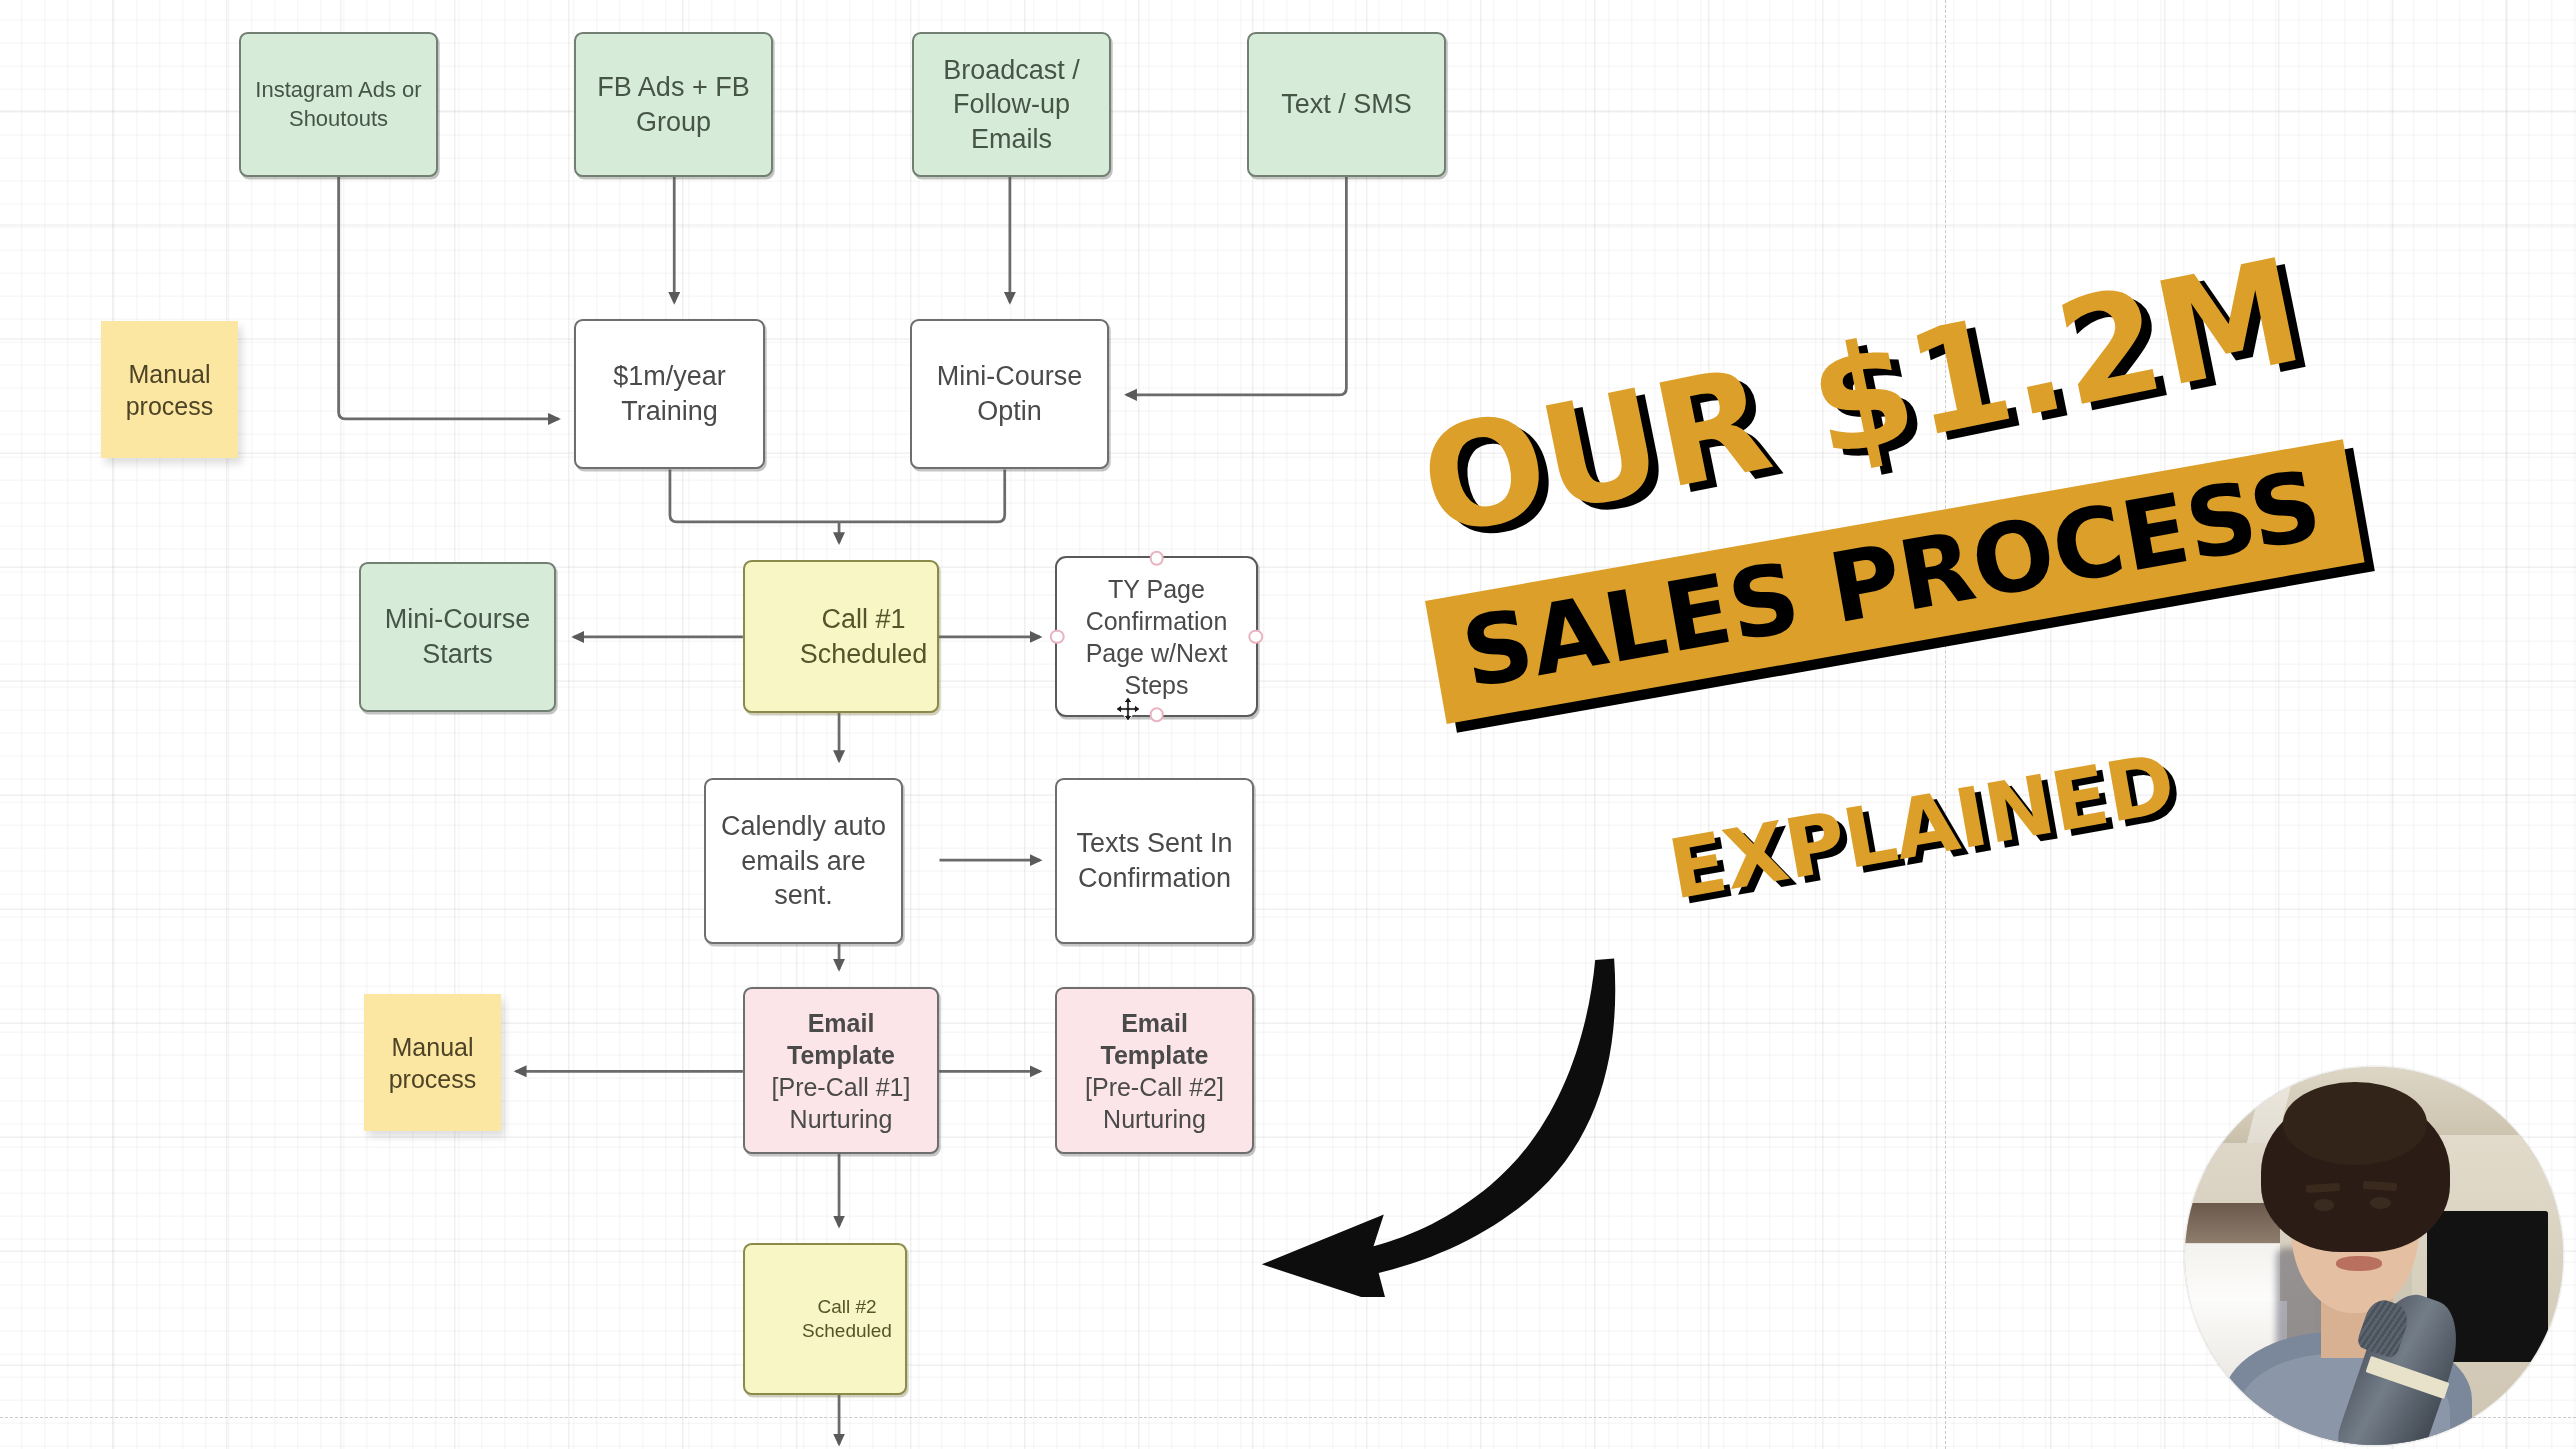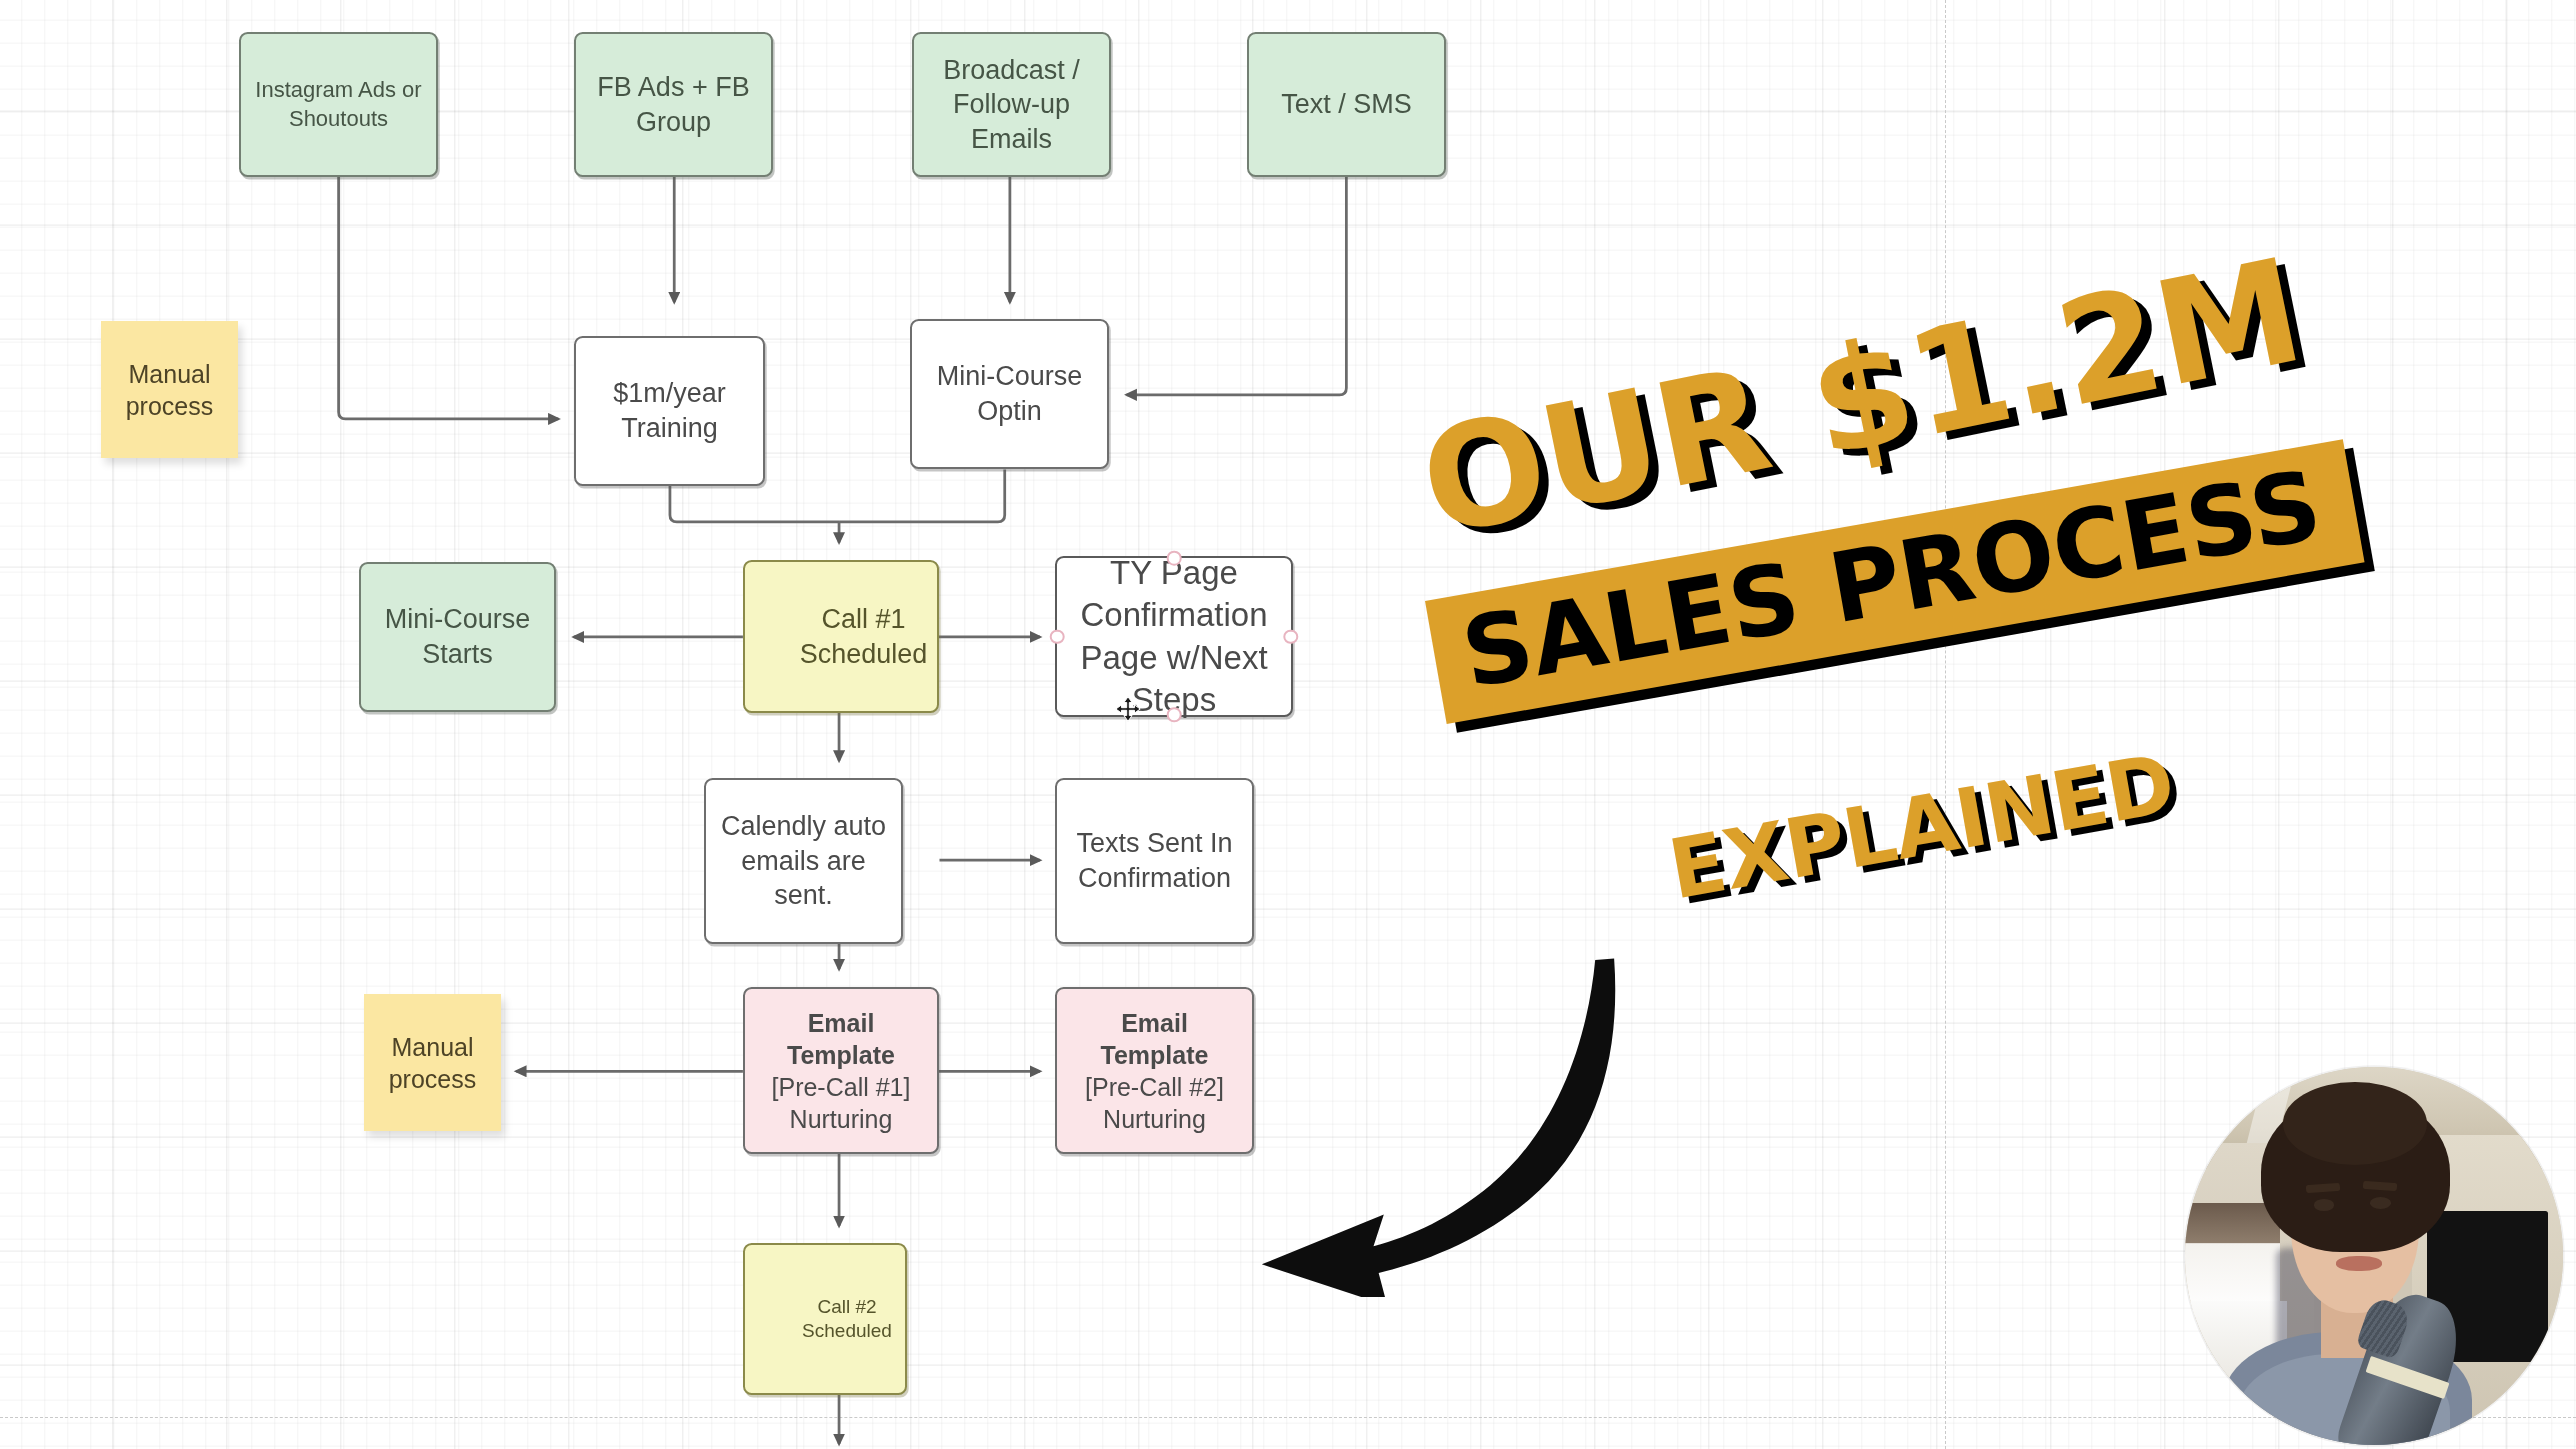--- a/index.html
+++ b/index.html
@@ -246,29 +246,29 @@
     <div class="node n-green" style="left: 239px; top: 32px; width: 199px; height: 145px; font-size: 22px;"><span class="lbl">Instagram Ads or
 Shoutouts</span></div>
     <div class="node n-green" style="left: 574px; top: 32px; width: 199px; height: 145px; font-size: 27px;"><span class="lbl">FB Ads + FB
 Group</span></div>
     <div class="node n-green" style="left: 912px; top: 32px; width: 199px; height: 145px; font-size: 27px;"><span class="lbl">Broadcast /
 Follow-up
 Emails</span></div>
     <div class="node n-green" style="left: 1247px; top: 32px; width: 199px; height: 145px; font-size: 27px;"><span class="lbl">Text / SMS</span></div>
     <div class="node n-sticky" style="left: 101px; top: 321px; width: 137px; height: 137px; font-size: 25px;"><span class="lbl">Manual
 process</span></div>
-    <div class="node n-white" style="left: 574px; top: 319px; width: 191px; height: 150px; font-size: 27px; margin-top: 17px;"><span class="lbl">$1m/year
+    <div class="node n-white" style="left: 574px; top: 319px; width: 191px; height: 150px; font-size: 27px;"><span class="lbl">$1m/year
 Training</span></div>
     <div class="node n-white" style="left: 910px; top: 319px; width: 199px; height: 150px; font-size: 27px;"><span class="lbl">Mini-Course
 Optin</span></div>
     <div class="node n-green" style="left: 359px; top: 562px; width: 197px; height: 150px; font-size: 27px;"><span class="lbl">Mini-Course
 Starts</span></div>
     <div class="node n-yellow" style="left: 743px; top: 560px; width: 196px; height: 153px; font-size: 27px; padding-left: 45px;"><span class="lbl">Call #1
 Scheduled</span></div>
-    <div class="node n-white n-selected" style="left: 1055px; top: 556px; width: 238px; height: 161px; font-size: 33px;"><span class="lbl">TY Page
+    <div class="node n-white n-selected" style="left: 1055px; top: 556px; width: 203px; height: 161px; font-size: 25px; border-radius: 11px;"><span class="lbl">TY Page
 Confirmation
 Page w/Next
 Steps</span><div class="handle h-top"></div><div class="handle h-right"></div><div class="handle h-bottom"></div><div class="handle h-left"></div></div>
     <div class="node n-white" style="left: 704px; top: 778px; width: 199px; height: 166px; font-size: 27px;"><span class="lbl">Calendly auto
 emails are
 sent.</span></div>
     <div class="node n-white" style="left: 1055px; top: 778px; width: 199px; height: 166px; font-size: 27px;"><span class="lbl">Texts Sent In
 Confirmation</span></div>
     <div class="node n-sticky" style="left: 364px; top: 994px; width: 137px; height: 137px; font-size: 25px;"><span class="lbl">Manual
 process</span></div>

